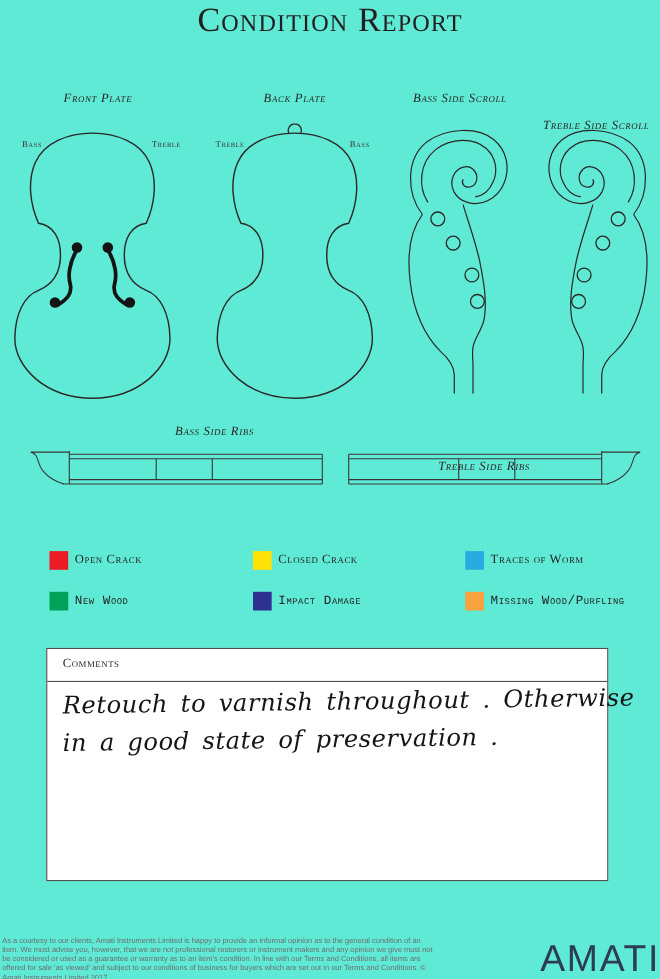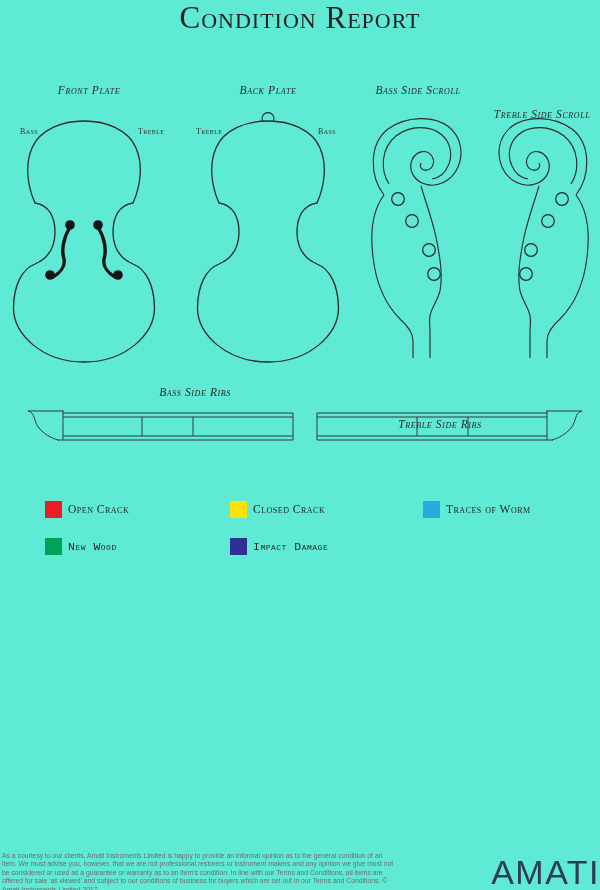--- a/index.html
+++ b/index.html
@@ -153,18 +153,29 @@
     <span class="leg-label sc">Traces of Worm</span>
   </div>
   <div class="legend-item leg-c0 leg-r1">
     <span class="swatch" style="background-color: rgb(0, 161, 89);"></span>
     <span class="leg-label sc">New Wood</span>
   </div>
   <div class="legend-item leg-c1 leg-r1">
     <span class="swatch" style="background-color: rgb(46, 49, 146);"></span>
     <span class="leg-label sc">Impact Damage</span>
   </div>
+  <div class="legend-item leg-c2 leg-r1">
+    <span class="swatch" style="background-color: rgb(247, 162, 60);"></span>
+    <span class="leg-label sc">Missing Wood/Purfling</span>
+  </div>
 
+  <div id="comments-box" class="abs">
+    <div id="comments-header-row">
+      <span id="comments-header" class="sc">Comments</span>
+    </div>
+    <div id="hand-line-0" class="hand-line">Retouch to varnish throughout . Otherwise</div>
+    <div id="hand-line-1" class="hand-line">in a good state of preservation .</div>
+  </div>
 
   <div id="footer-disclaimer" class="abs">As a courtesy to our clients, Amati Instruments Limited is happy to provide an informal opinion as to the general condition of an item. We must advise you, however, that we are not professional restorers or instrument makers and any opinion we give must not be considered or used as a guarantee or warranty as to an item's condition. In line with our Terms and Conditions, all items are offered for sale 'as viewed' and subject to our conditions of business for buyers which are set out in our Terms and Conditions. © Amati Instruments Limited 2017</div>
   <div id="amati-logo" class="abs">AMATI</div>
 
 </div>
 
 </body></html>

